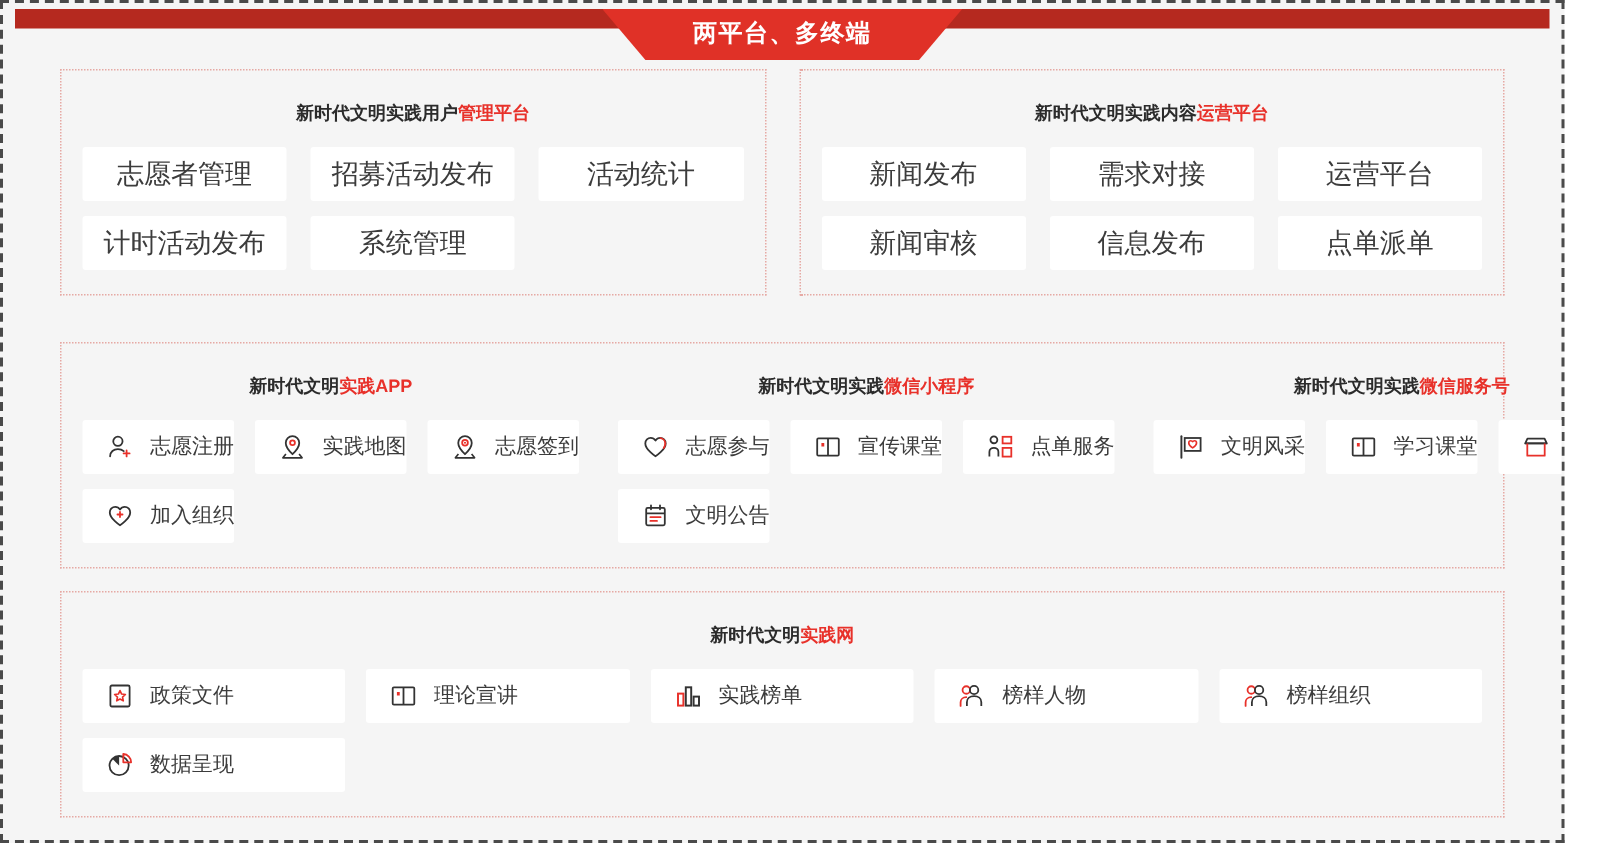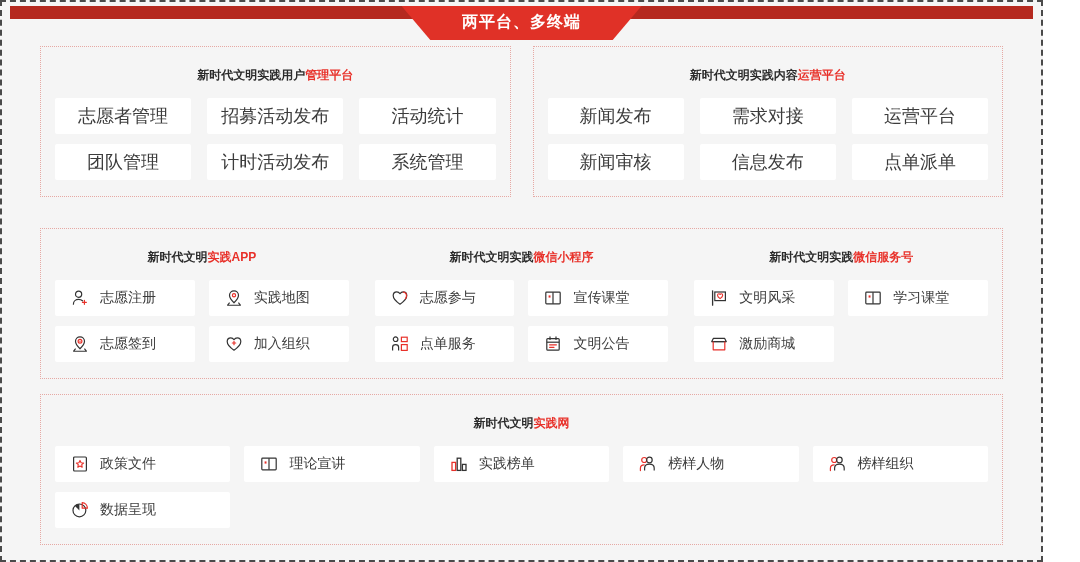--- a/index.html
+++ b/index.html
@@ -108,21 +108,21 @@
   .icon-btn svg { display: block; }
 
   
   .triple {
     display: grid;
     grid-template-columns: repeat(3, 1fr);
     column-gap: 26px;
   }
   .colgroup .pair {
     display: grid;
-    grid-template-columns: repeat(2, 1fr);
+    grid-template-columns: repeat(3, 1fr);
     gap: 10px 14px;
   }
   .colgroup .pair .spacer { visibility: hidden; }
 
   
   .six {
     display: grid;
     grid-template-columns: repeat(5, 1fr);
     gap: 10px 14px;
   }
@@ -136,21 +136,20 @@
   <div class="ribbon">两平台、多终端</div>
 
   <div class="section" id="section1" style="top:44px;">
     <div style="display:grid;grid-template-columns:1fr 1fr;column-gap:22px;">
       <div class="panel">
         <div class="panel-title"><span>新时代文明实践用户</span><span class="hl">管理平台</span></div>
         <div class="btn-grid">
           <div class="btn">志愿者管理</div>
           <div class="btn">招募活动发布</div>
           <div class="btn">活动统计</div>
-          <div class="btn">团队管理</div>
           <div class="btn">计时活动发布</div>
           <div class="btn">系统管理</div>
         </div>
       </div>
 
       <div class="panel">
         <div class="panel-title"><span>新时代文明实践内容</span><span class="hl">运营平台</span></div>
         <div class="btn-grid">
           <div class="btn">新闻发布</div>
           <div class="btn">需求对接</div>

